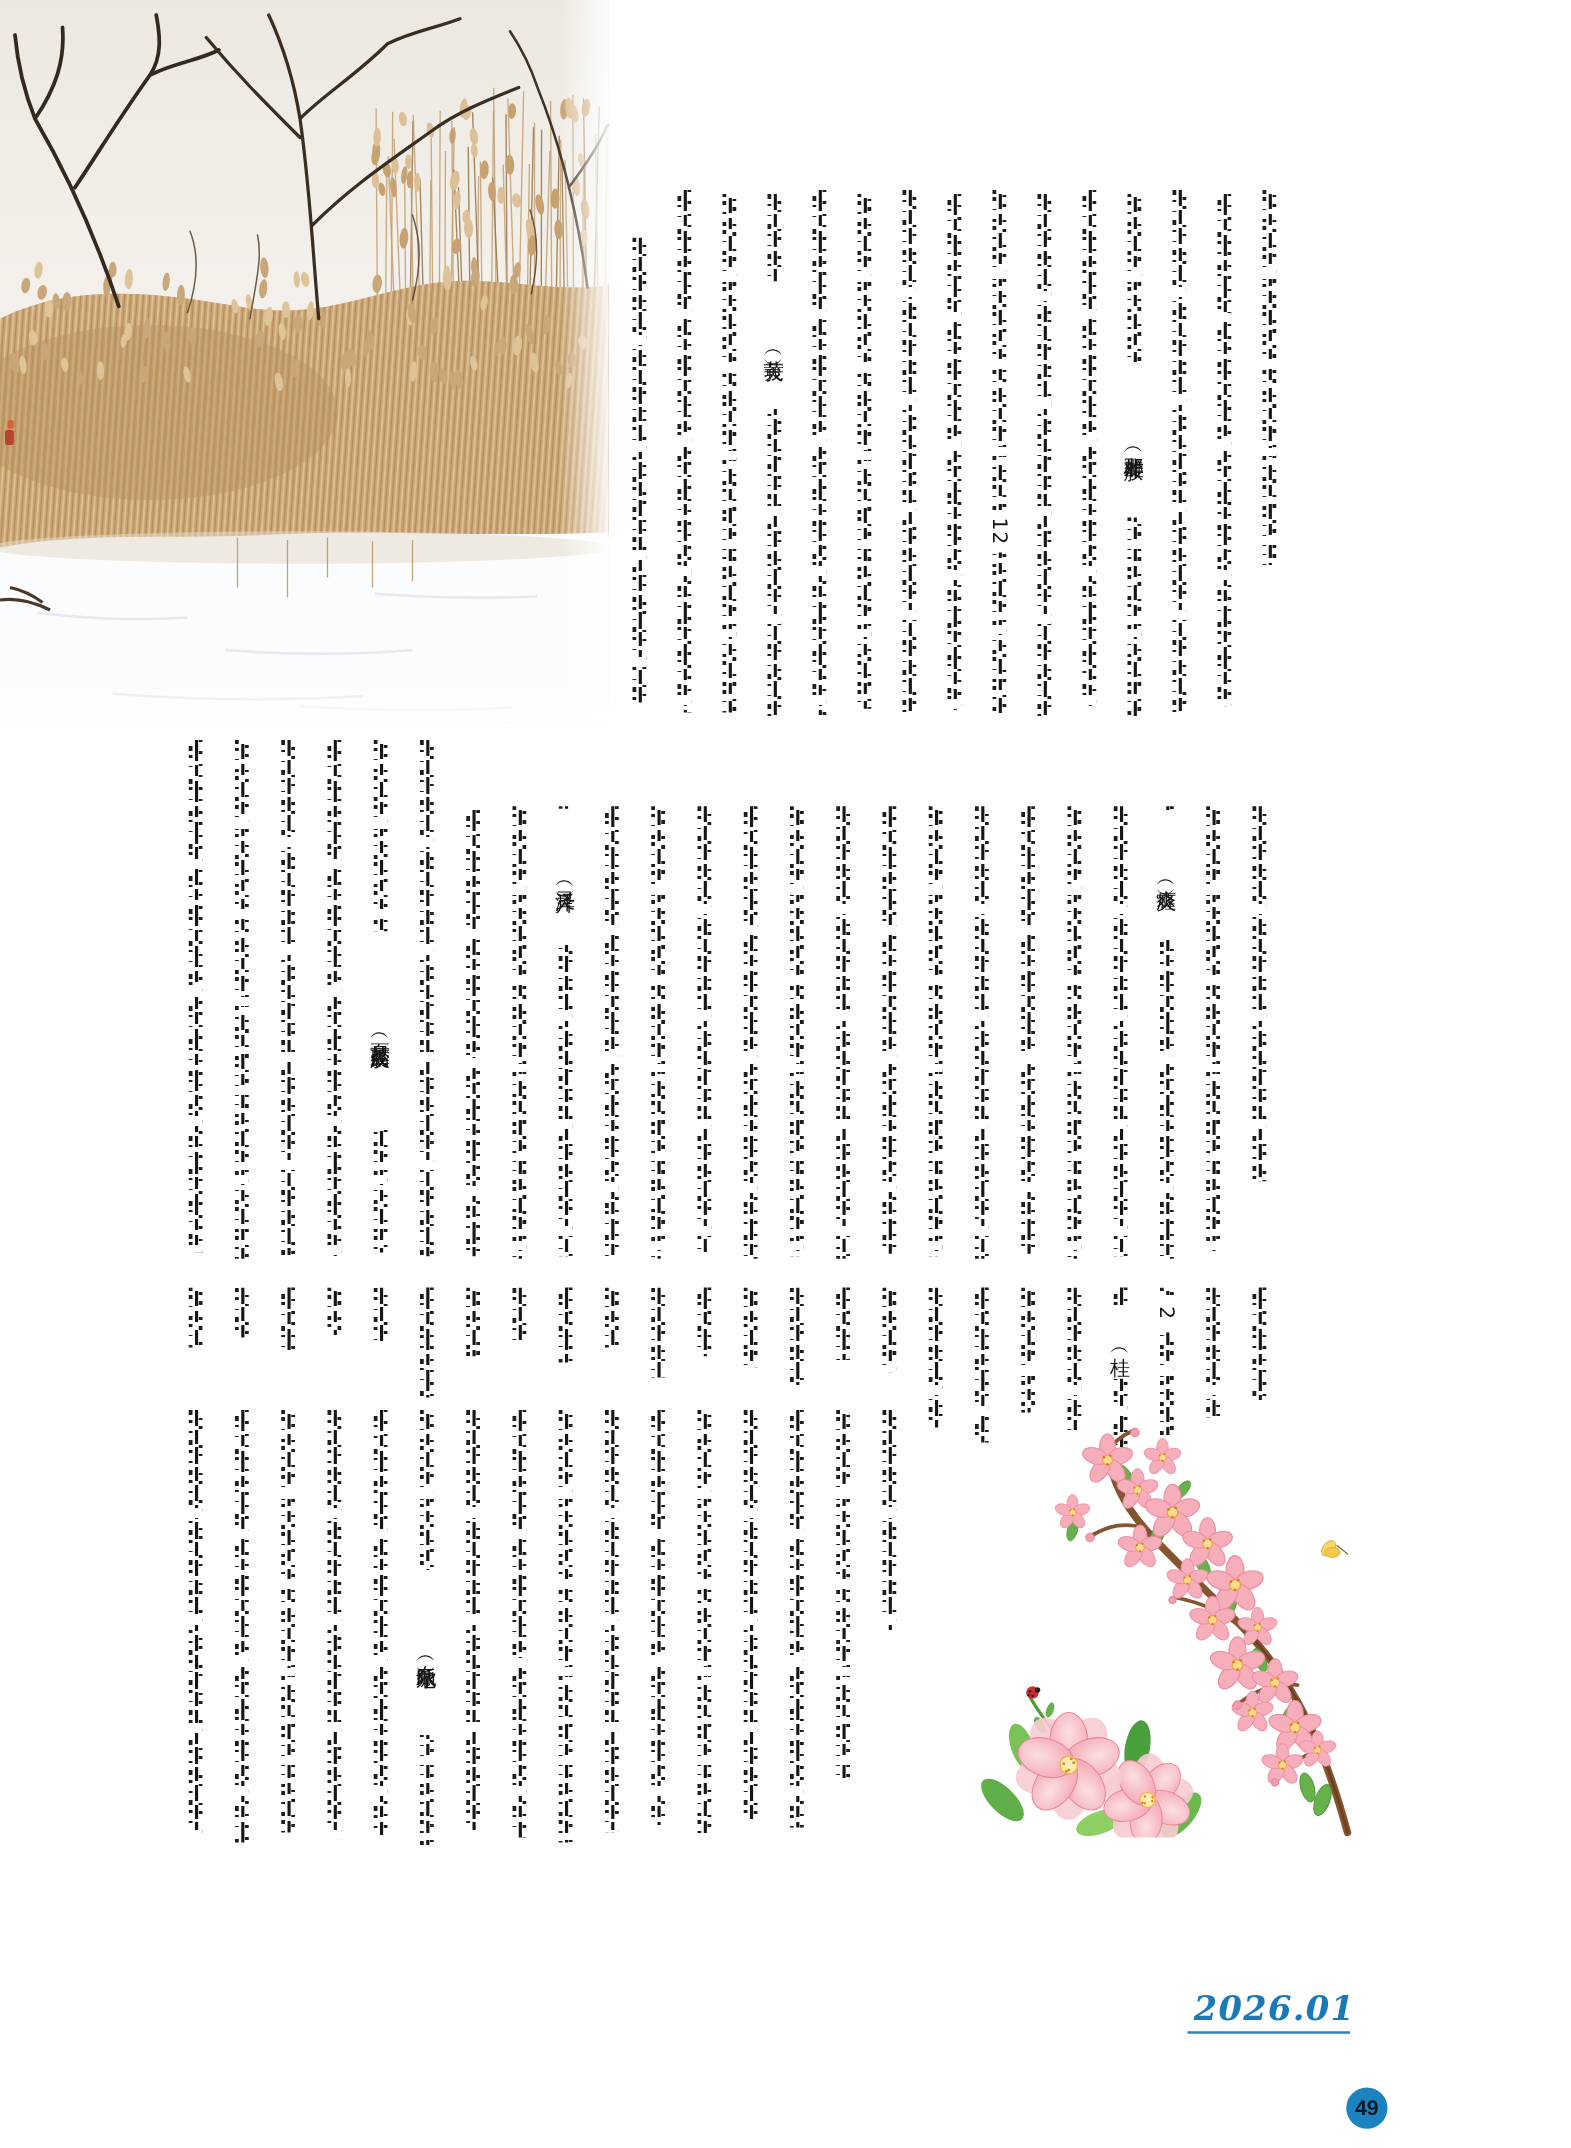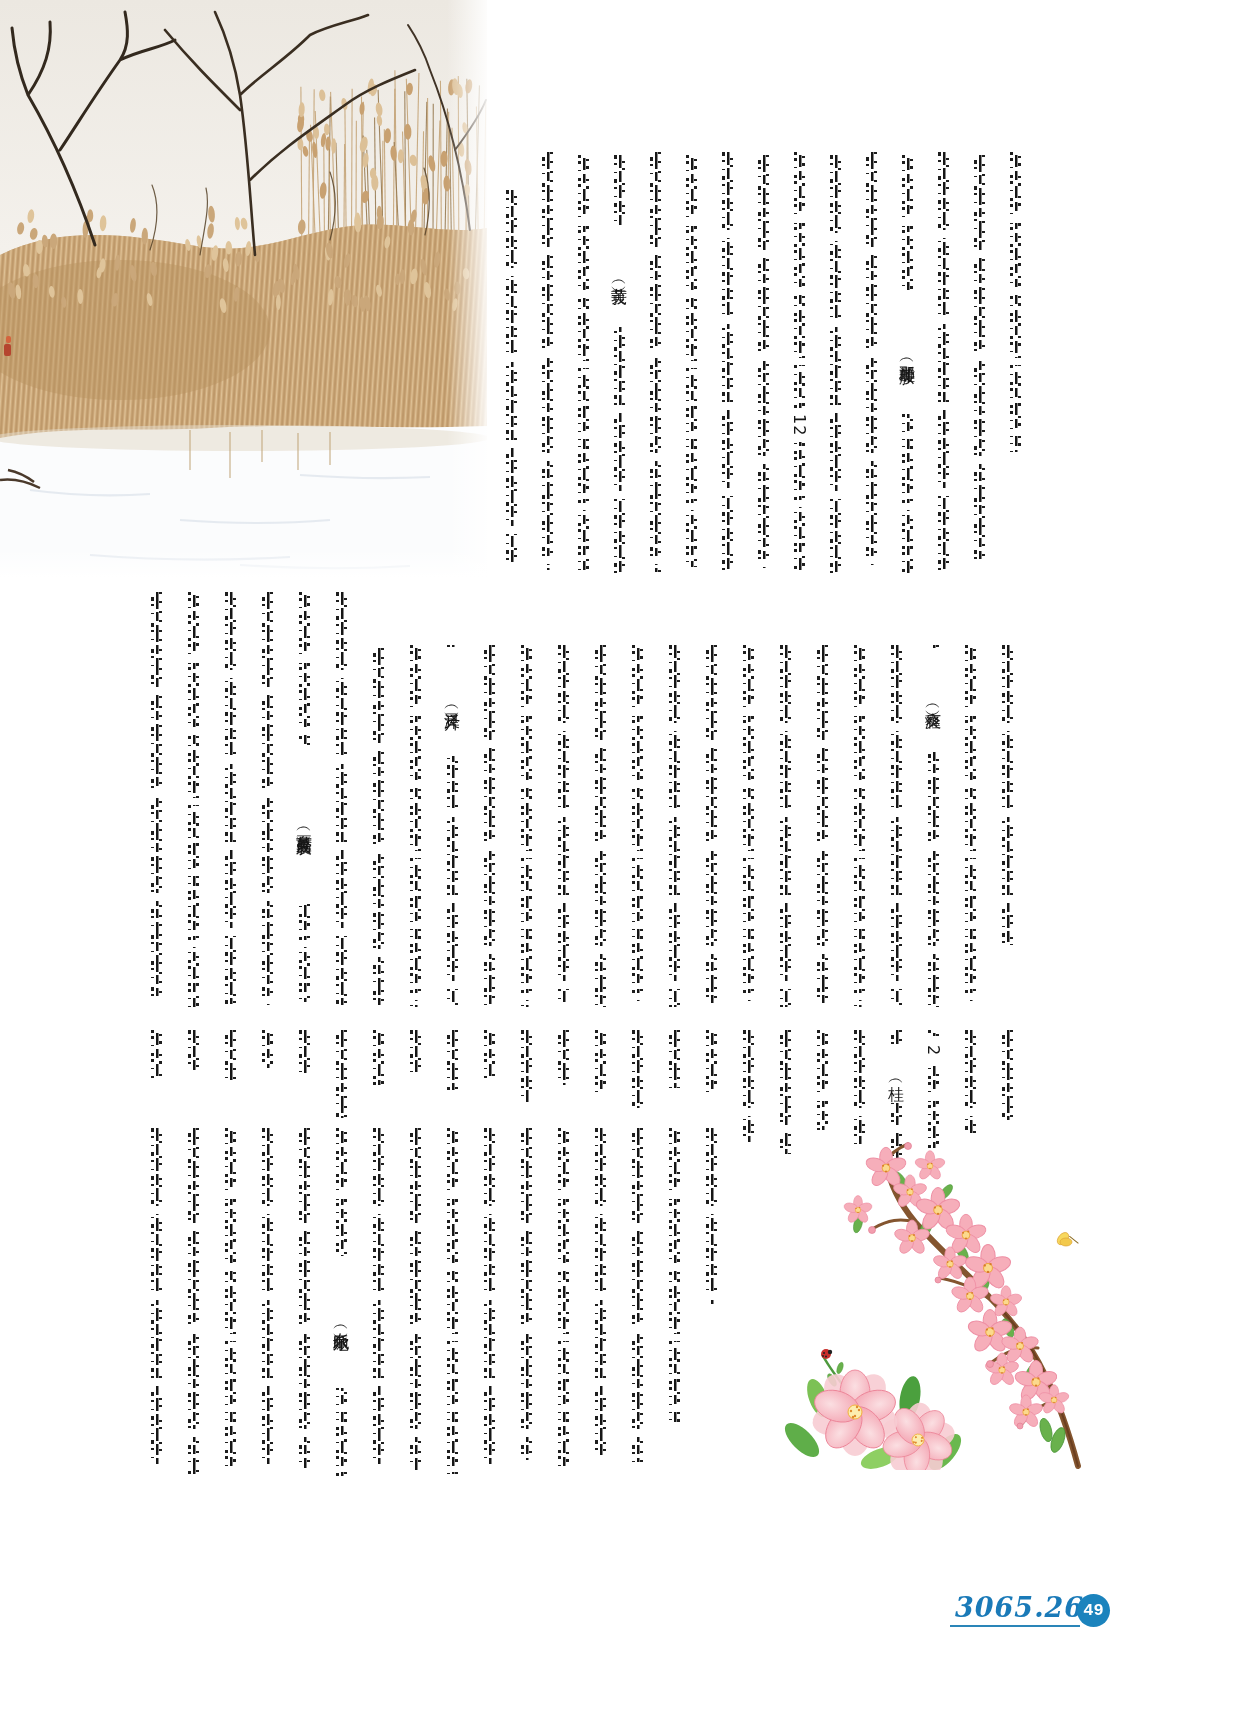--- a/index.html
+++ b/index.html
@@ -30,23 +30,23 @@
         writing-mode:vertical-rl;text-orientation:mixed;text-align:center;
         font-size:16px;line-height:19px;letter-spacing:1px;color:#151515;
         font-family:"DejaVu Sans",sans-serif;padding:2px 0;}
   
   #flower{position:absolute;left:740px;top:1140px;width:345px;height:330px;}
   
   #footer-line{position:absolute;left:950px;top:1625px;width:130px;height:2px;background:#2a85b8;}
   #issue-date{position:absolute;left:955px;top:1592px;width:118px;text-align:right;
       font-family:"DejaVu Serif",serif;font-style:italic;font-weight:bold;
       font-size:27px;color:#1a7ab8;letter-spacing:1px;}
-  #page-badge{position:absolute;left:1077px;top:1594px;width:33px;height:33px;border-radius:50%;
-      background:#1b83bd;color:#ffffff;font-weight:bold;font-size:17px;line-height:33px;
-      text-align:center;font-family:Liberation Mono, monospace;}
+  #page-badge{position:absolute;left:1077px;top:1670px;width:33px;height:33px;border-radius:50%;
+      background:#1b83bd;color:#0f172a;font-weight:bold;font-size:17px;line-height:33px;
+      text-align:center;font-family:Liberation Sans, sans-serif;}
 </style>
 </head>
 <body>
 
 <div class="page">
 
   <svg id="photo" viewBox="0 0 487 578">
     <defs>
       <linearGradient id="skyg" x1="0" y1="0" x2="0" y2="1">
         <stop offset="0" stop-color="#ece8e1"></stop>
@@ -472,16 +472,16 @@
         <circle cx="-3" cy="2" r="0.9" fill="#222222"></circle>
     </g>
     <g transform="translate(330,98) rotate(-20)">
       <ellipse cx="-5" cy="-5" rx="7" ry="4.5" fill="#f7d85e" stroke="#dca333" stroke-width="0.7" transform="rotate(-30)"></ellipse>
       <ellipse cx="-4" cy="4" rx="6" ry="4" fill="#f2c94c" stroke="#dca333" stroke-width="0.7" transform="rotate(20)"></ellipse>
       <line x1="0" y1="-2" x2="6" y2="8" stroke="#8a6a20" stroke-width="1"></line>
     </g>
   </svg>
 
   <div id="footer-line"></div>
-  <div id="issue-date">3065.26</div>
+  <div id="issue-date">2026.01</div>
   <div id="page-badge">49</div>
 
 </div>
 
 </body></html>

